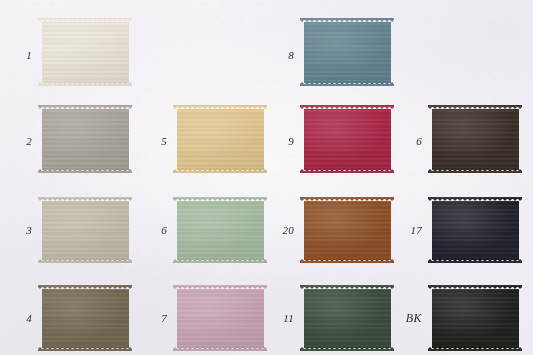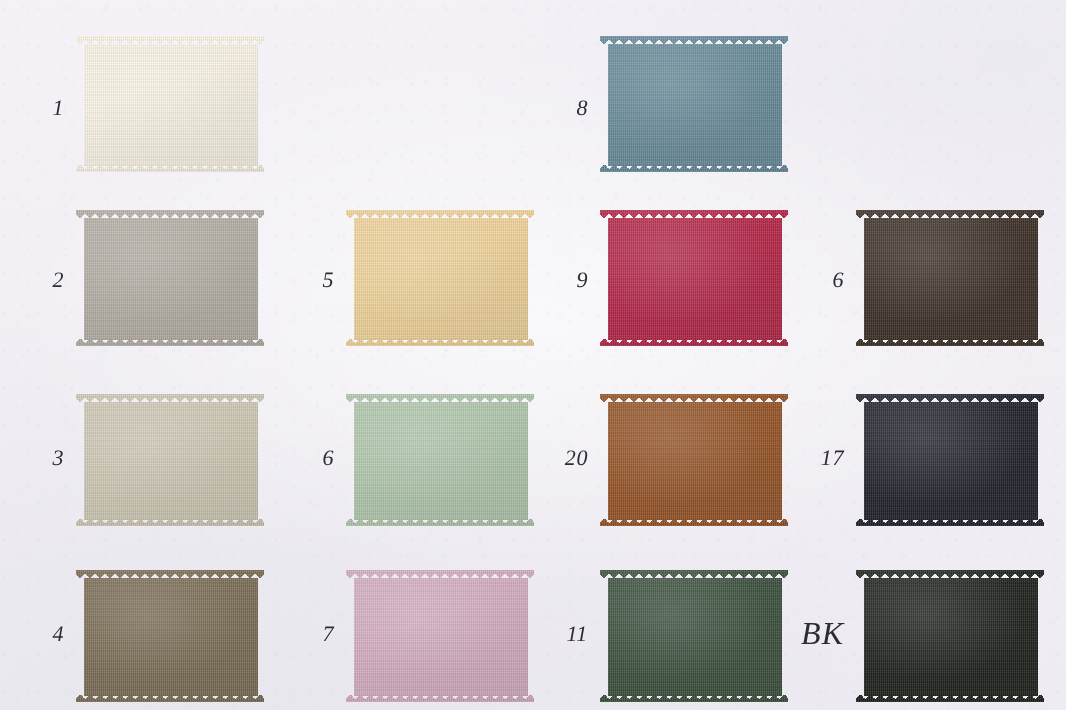--- a/index.html
+++ b/index.html
@@ -121,21 +121,21 @@
     font-size: 11px;
     line-height: 1;
     color: #2e2c33;
     letter-spacing: 0.3px;
     text-align: right;
     white-space: nowrap;
     transform: translate(-100%, -50%);
     text-shadow: 0 0 1px rgba(243,241,246,0.8);
   }
   .swatch-label.wide {
-    font-size: 16px;
+    font-size: 12px;
     letter-spacing: 0.5px;
   }
 </style>
 </head>
 <body>
 
 <div id="card" style="width: 533px; height: 355px; background: rgb(243, 241, 246);">
   <div class="paper-grain"></div>
   <div class="paper-speckle"></div>
   <div id="swatch-layer">

